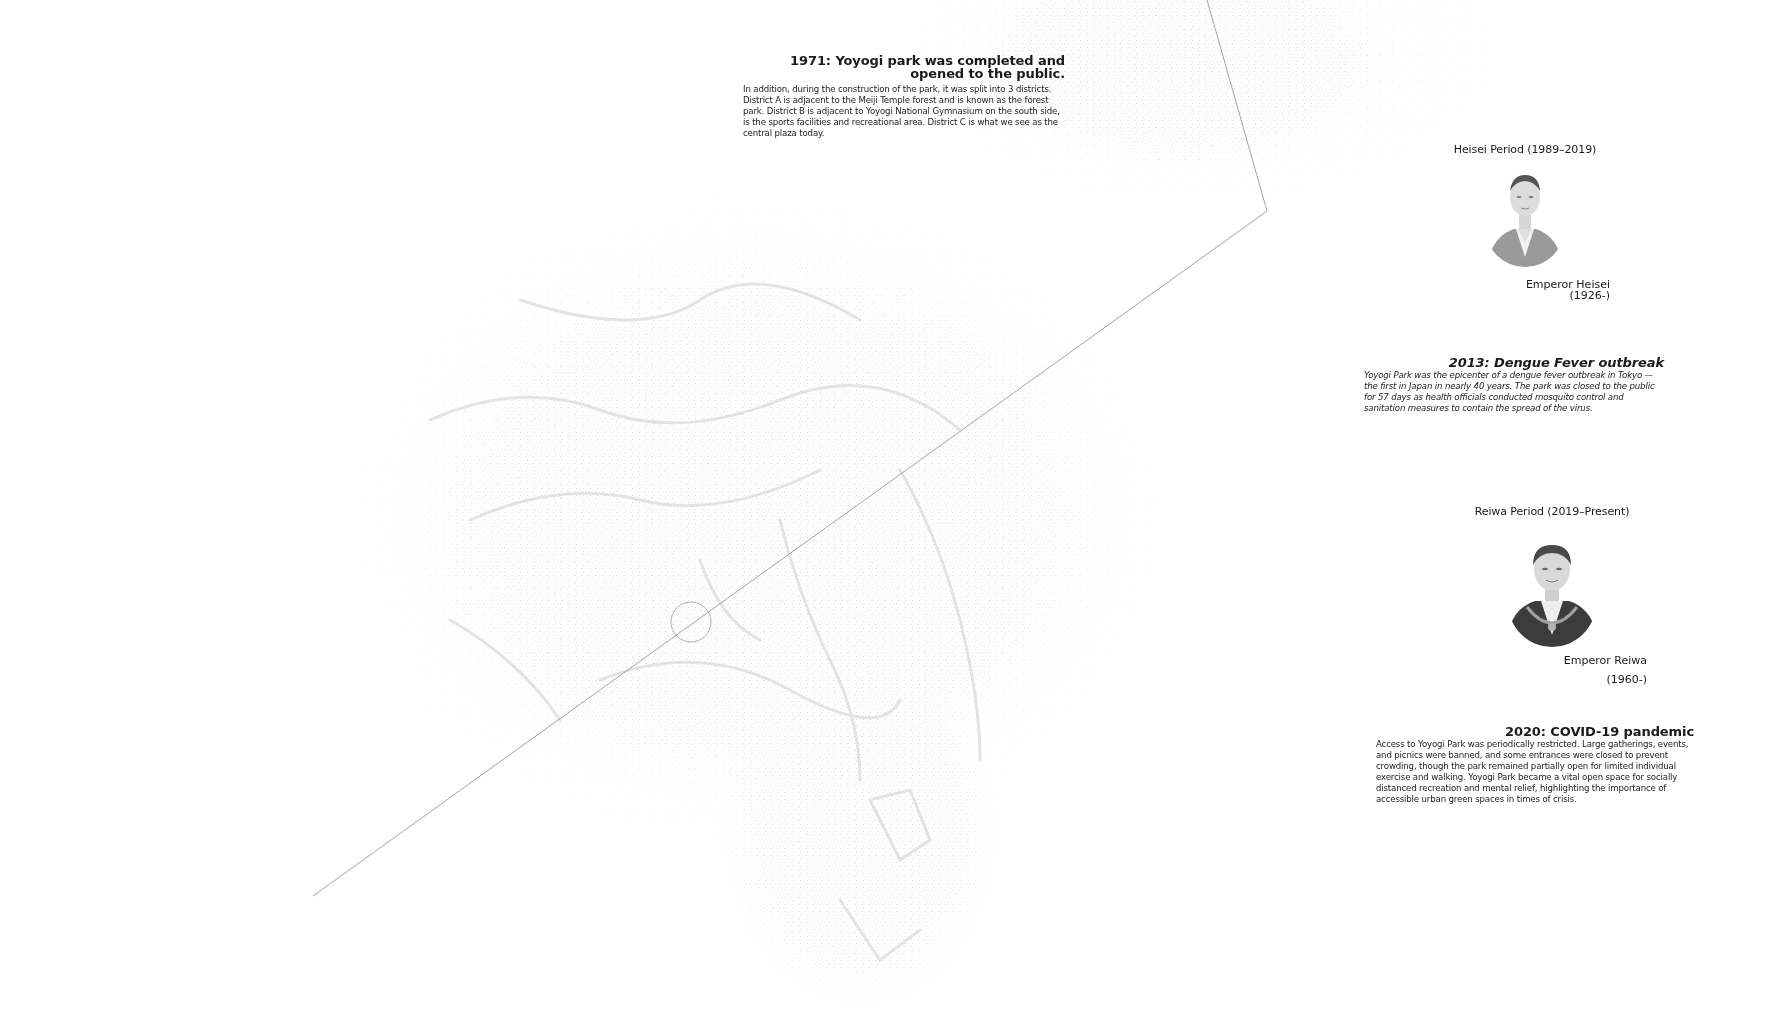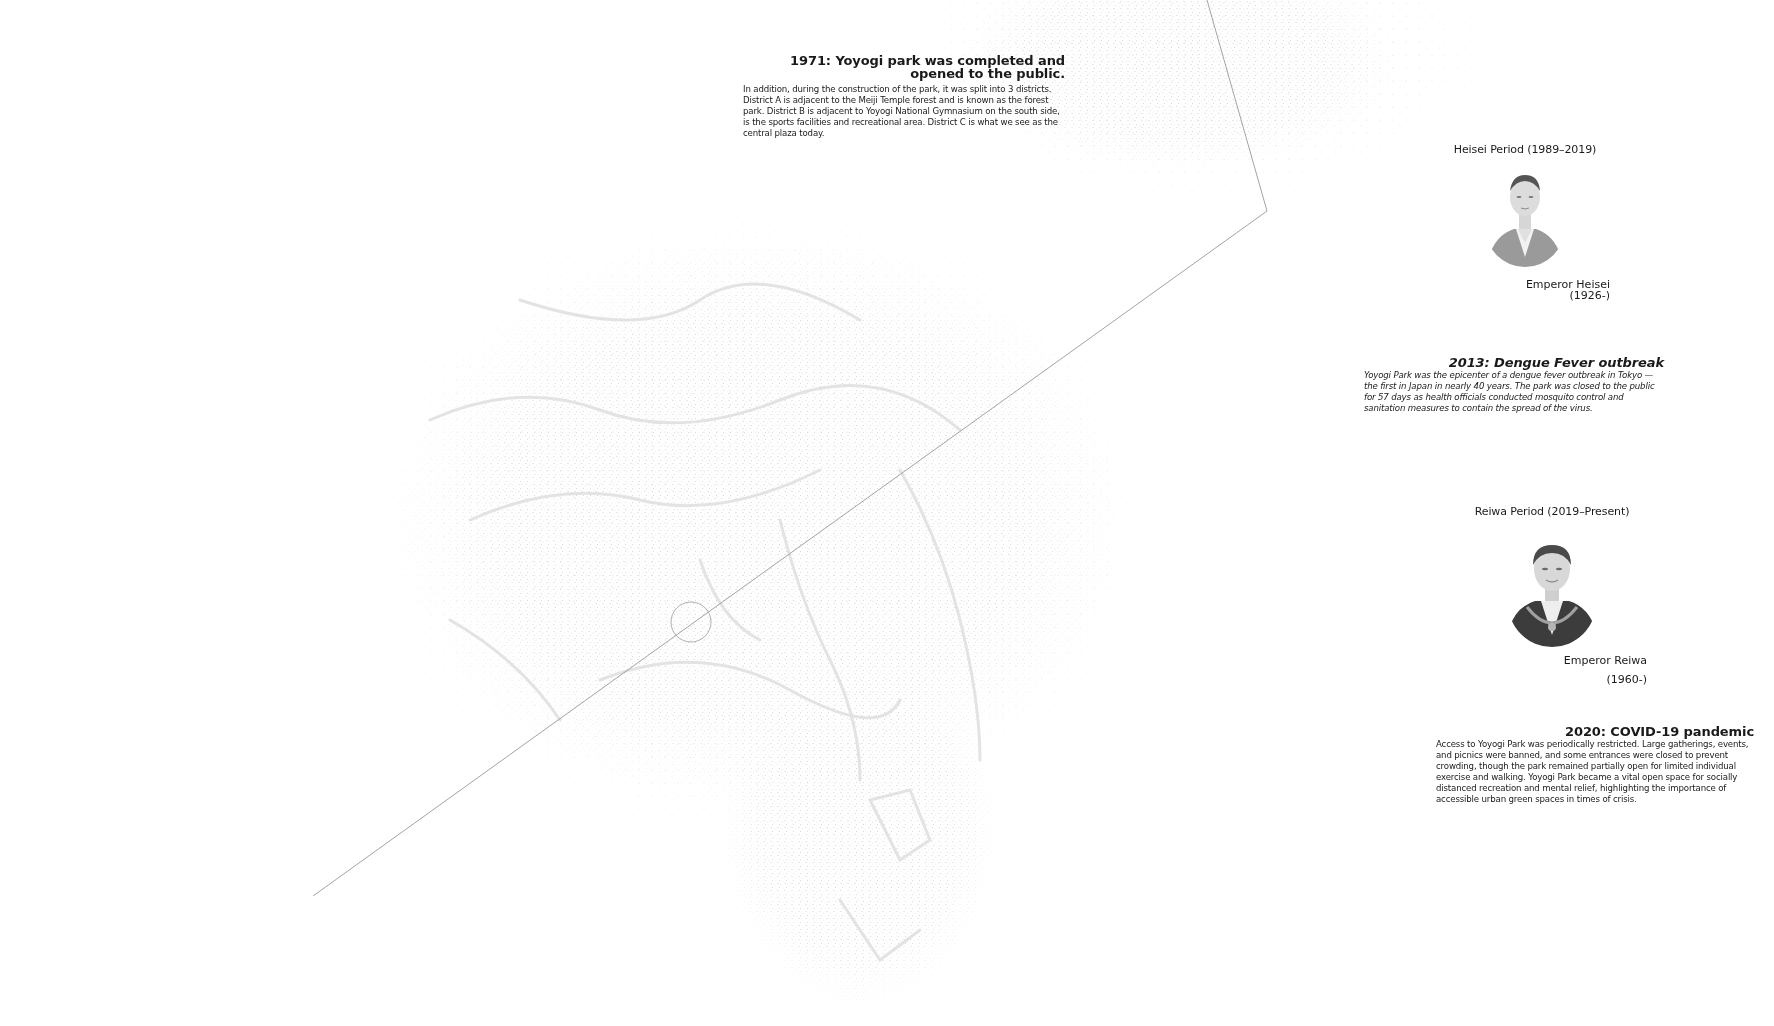--- a/index.html
+++ b/index.html
@@ -122,16 +122,16 @@
       <path d="M28 30 Q28 10 47 10 Q66 10 66 30 Q60 18 47 18 Q34 18 28 30 Z" fill="#4a4a4a"></path>
       <ellipse cx="40" cy="34" rx="3" ry="1.2" fill="#6a6a6a"></ellipse>
       <ellipse cx="54" cy="34" rx="3" ry="1.2" fill="#6a6a6a"></ellipse>
       <path d="M41 45 Q47 49 53 45" stroke="#777" fill="none"></path>
     </g>
   </svg>
   <div class="caption">Emperor Reiwa</div>
   <div class="caption" style="margin-top:8px">(1960-)</div>
 </div>
 
-<div class="text-block" style="left:1436px; top:725px; width:318px;">
+<div class="text-block" style="left:1376px; top:725px; width:318px;">
   <div class="event-title" style="margin-bottom:1px">2020: COVID-19 pandemic</div>
   <p class="event-para">Access to Yoyogi Park was periodically restricted. Large gatherings, events, and picnics were banned, and some entrances were closed to prevent crowding, though the park remained partially open for limited individual exercise and walking. Yoyogi Park became a vital open space for socially distanced recreation and mental relief, highlighting the importance of accessible urban green spaces in times of crisis.</p>
 </div>
 
 </body></html>

